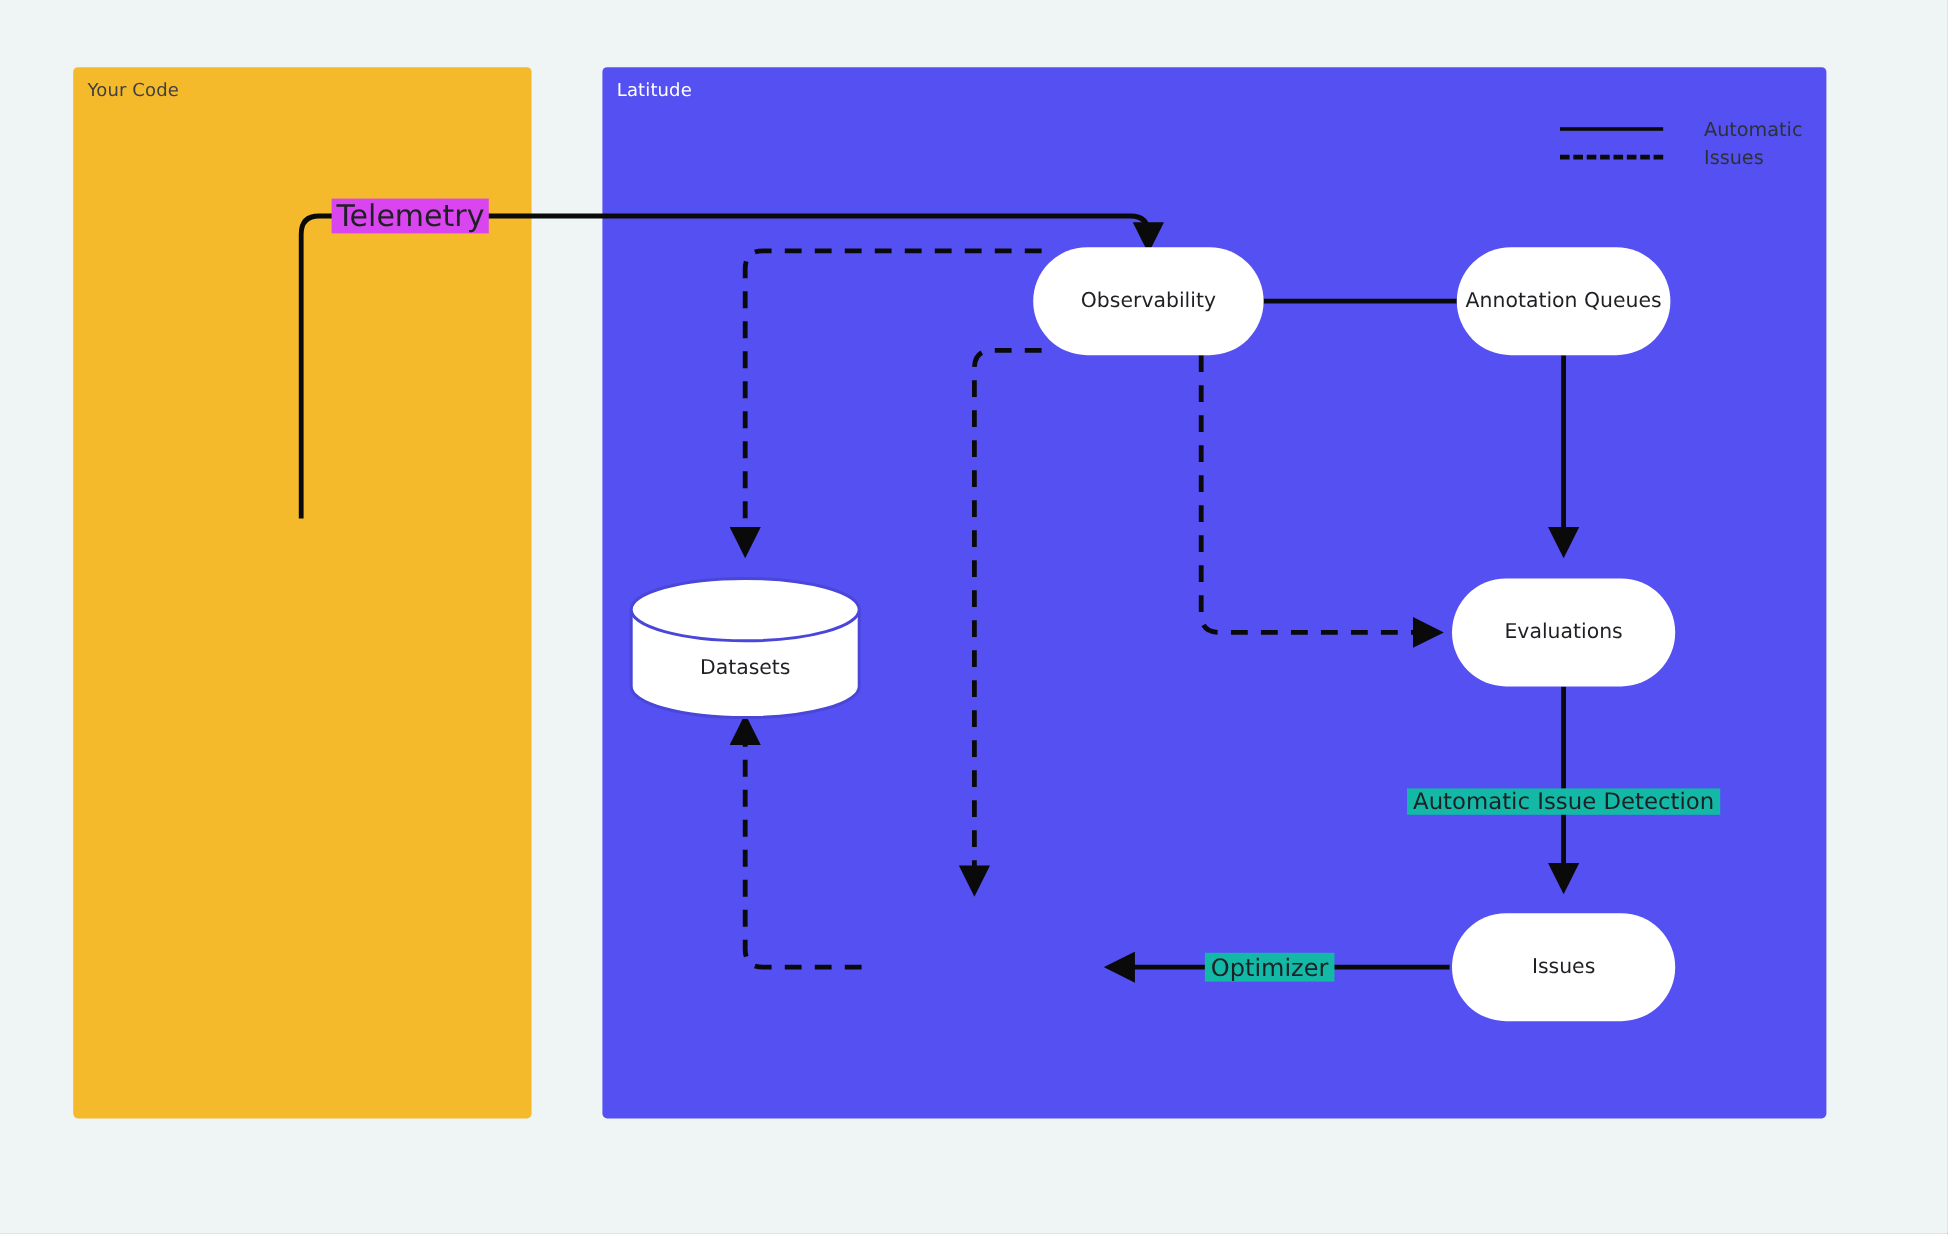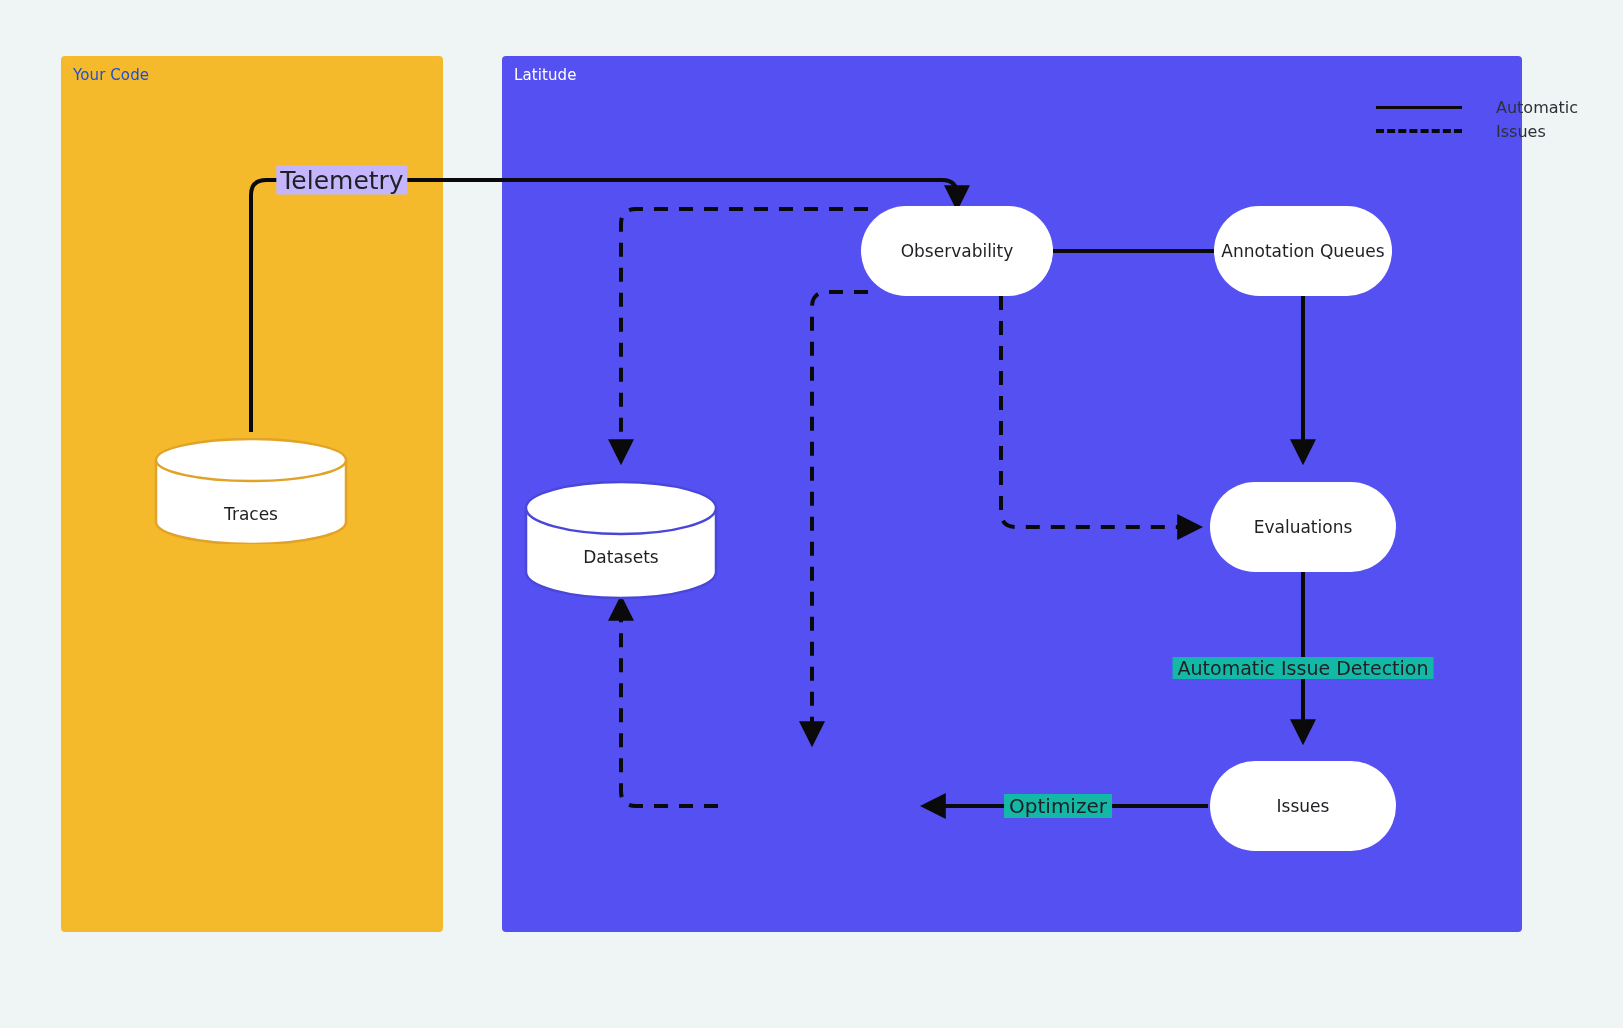--- a/index.html
+++ b/index.html
@@ -34,21 +34,21 @@
     background: #5550f2;
     text-align: center;
   }
   .container-label {
     position: absolute;
     left: 12px;
     top: 10px;
     font-size: 15px;
     letter-spacing: 0.1px;
   }
-  #your-code-label { color: #1d4ed8; }
+  #your-code-label { color: #404040; }
   #latitude-label { color: #ffffff; }
 
   svg.layer {
     position: absolute;
     left: 0;
     top: 0;
     width: 1623px;
     height: 1028px;
     pointer-events: none;
   }
@@ -92,27 +92,27 @@
     transform: translate(-50%, -50%);
   }
   .edge-label.big {
     font-size: 25px;
   }
   .edge-label.masked {
     background: #14b8a6;
     padding: 0 5px;
   }
   .edge-label.masked-amber {
-    background: #c4b5fd;
+    background: #d946ef;
     padding: 0 4px;
   }
 
   .legend {
     position: absolute;
-    left: 1376px;
+    left: 1300px;
     top: 95px;
     width: 215px;
     font-size: 16px;
     color: #2c3136;
   }
   .legend-row {
     display: flex;
     align-items: center;
     height: 24px;
   }
@@ -160,27 +160,20 @@
 
     <path d="M 1303,296 L 1303,460" fill="none" stroke="#0a0a0a" stroke-width="4" marker-end="url(#arrow)"></path>
 
     <path d="M 1303,572 L 1303,740" fill="none" stroke="#0a0a0a" stroke-width="4" marker-end="url(#arrow)"></path>
 
     <path d="M 1208,806 L 925,806" fill="none" stroke="#0a0a0a" stroke-width="4" marker-end="url(#arrow)"></path>
 
     <path d="M 718,806 L 636,806 Q 621,806 621,791 L 621,600" fill="none" stroke="#0a0a0a" stroke-width="4" stroke-dasharray="14 11" marker-end="url(#arrow)"></path>
   </svg>
 
-  <div class="cyl" style="left:154px; top:438px; width:194px; height:106px;">
-    <svg width="194" height="106" viewBox="0 0 194 106">
-      <path d="M 2,22 L 2,84 A 95,22 0 0 0 192,84 L 192,22 Z" fill="#ffffff" stroke="#e0a227" stroke-width="2.5"></path>
-      <ellipse cx="97" cy="22" rx="95" ry="21" fill="#ffffff" stroke="#e0a227" stroke-width="2.5"></ellipse>
-    </svg>
-    <div class="cyl-label" style="top:66px;">Traces</div>
-  </div>
 
   <div class="node stadium" style="left:861px; top:206px; width:192px; height:90px;">
     <span class="node-label">Observability</span>
   </div>
 
   <div class="node stadium" style="left:1214px; top:206px; width:178px; height:90px;">
     <span class="node-label">Annotation Queues</span>
   </div>
 
   <div class="cyl" style="left:524px; top:480px; width:194px; height:120px;">

